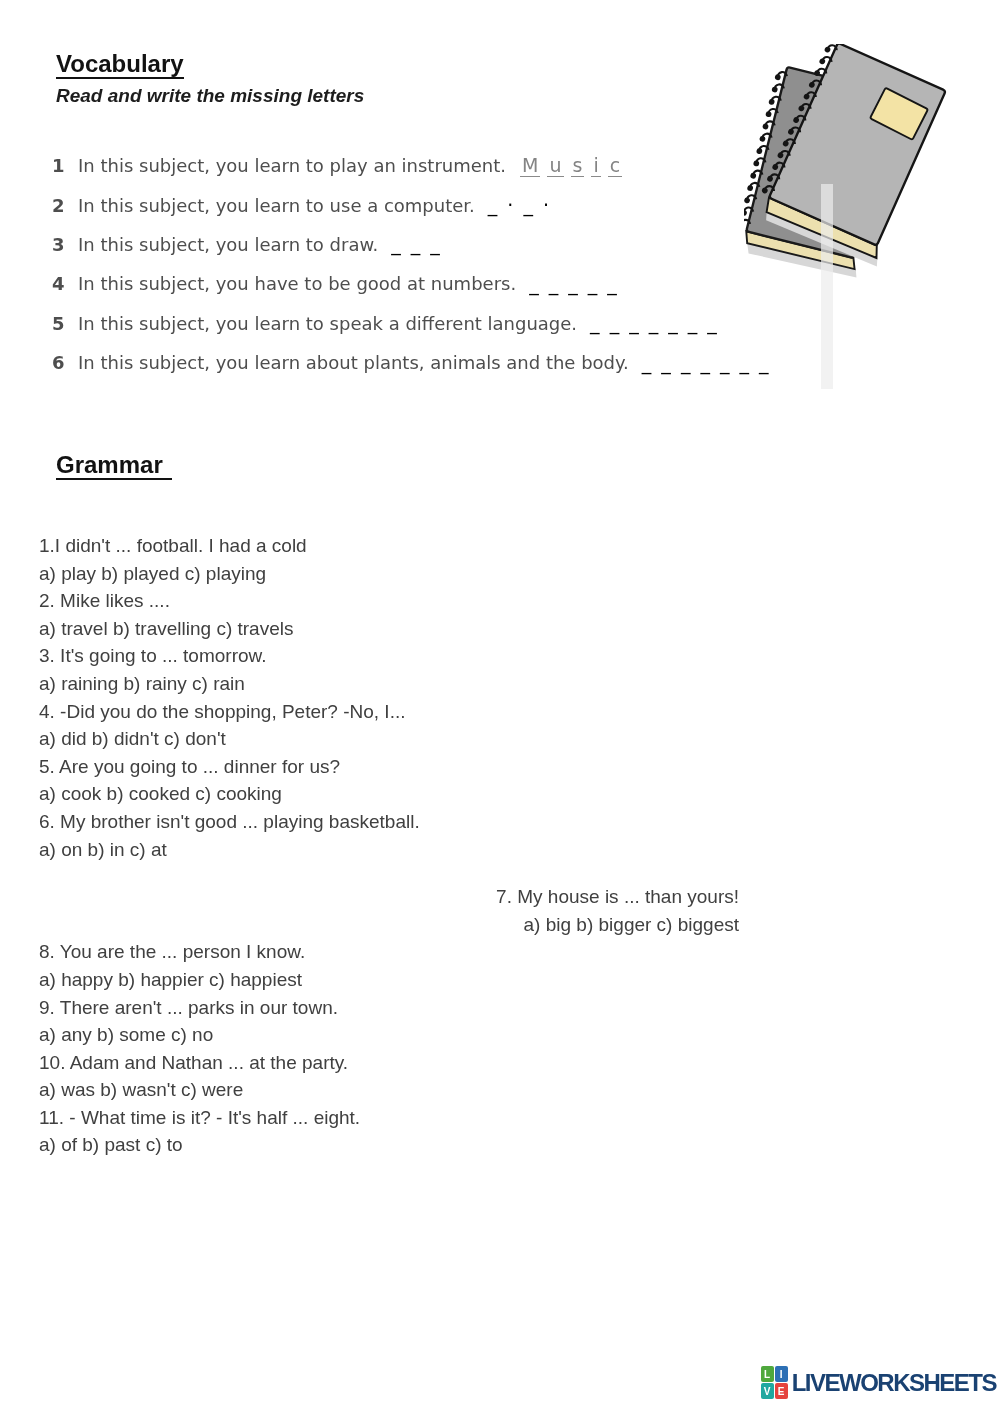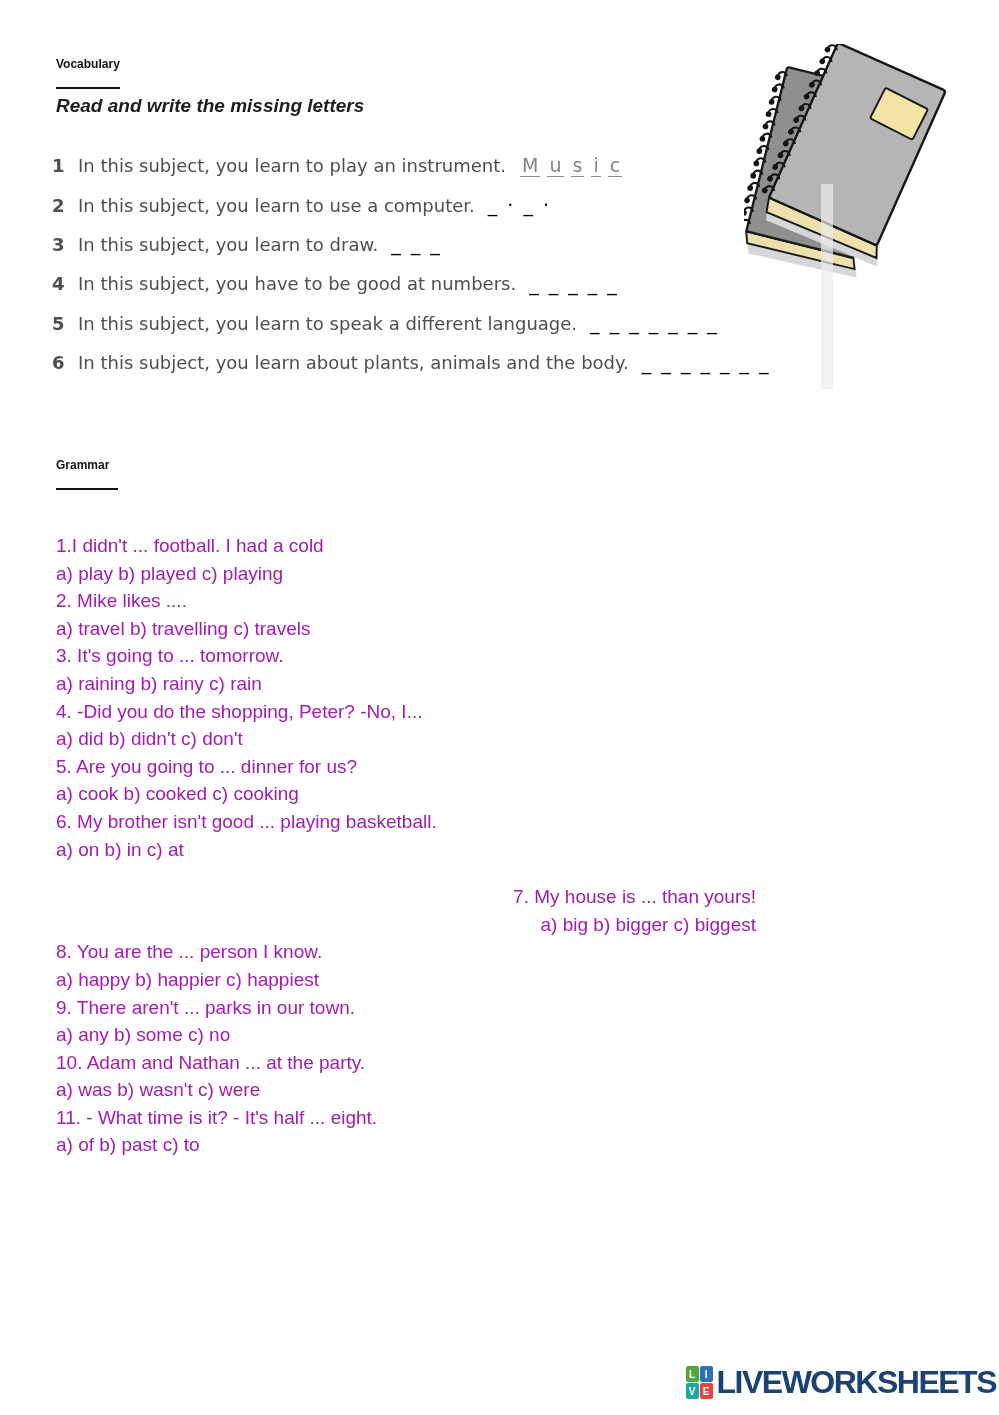--- a/index.html
+++ b/index.html
@@ -2,55 +2,55 @@
 <html><head>
 <meta charset="utf-8">
 <style>
   html,body{margin:0;padding:0;background:#fff;}
   .sheet{position:relative;width:999px;height:1415px;background:#ffffff;overflow:hidden;
          font-family:"Liberation Sans",sans-serif;}
 
   
   .vocab-head{position:absolute;left:56px;top:52px;}
   .gram-head{position:absolute;left:56px;top:453px;}
-  .sec-title{display:inline-block;font-size:12px;font-weight:bold;color:#121212;
-             border-bottom:2px solid #121212;padding-bottom:11px;line-height:24px;}
+  .sec-title{display:inline-block;font-size:24px;font-weight:bold;color:#121212;
+             border-bottom:2px solid #121212;padding-bottom:1px;line-height:24px;}
   .sec-title.trail{padding-right:9px;text-align:right;}
   .sec-sub{font-size:19px;font-weight:bold;font-style:italic;color:#1d1d1d;margin-top:5px;line-height:24px;}
 
   
   .vocab-list{position:absolute;left:52px;top:146px;width:830px;
               font-family:"DejaVu Sans",sans-serif;color:#4e4e4e;font-size:18px;}
   .vocab-row{display:flex;align-items:center;height:39.4px;white-space:nowrap;}
   .vnum{width:26px;font-weight:bold;flex:0 0 26px;}
   .vtext{}
   .vblank{margin-left:13px;letter-spacing:2px;color:#000000;font-size:19px;text-align:right;}
   .hw{display:inline-flex;gap:7px;margin-left:14px;}
   .hw span{color:#848484;font-size:19px;line-height:20px;border-bottom:1.6px solid #8a8a8a;
            padding:0 2px 1px 2px;font-style:normal;}
 
   
-  .gram-list{position:absolute;left:56px;top:532px;width:700px;
-             font-size:19px;color:#a21caf;line-height:27.6px;}
+  .gram-list{position:absolute;left:39px;top:532px;width:700px;
+             font-size:19px;color:#404040;line-height:27.6px;}
   .gq{margin:0;}
   .gq:nth-of-type(7){margin-top:20px;text-align:right;}
 
   
   .scan-strip{position:absolute;left:821px;top:184px;width:12px;height:205px;
               background:#ededed;opacity:.7;}
 
   
   .notebooks{position:absolute;left:744px;top:44px;}
 
   
   .footer{position:absolute;top:1366px;right:3px;display:flex;align-items:center;gap:4px;}
   .lw-grid{display:grid;grid-template-columns:13px 13px;grid-auto-rows:16px;gap:1px;}
   .sq{color:#fff;font-size:10px;font-weight:bold;display:flex;align-items:center;
       justify-content:center;border-radius:2px;font-family:"Liberation Sans",sans-serif;}
-  .lw-text{font-size:32px;font-weight:bold;letter-spacing:-1.5px;color:#1a4272;
+  .lw-text{font-size:24px;font-weight:bold;letter-spacing:-1.5px;color:#1a4272;
            font-family:"Liberation Sans",sans-serif;line-height:33px;}
 </style>
 </head>
 <body>
 
 <div class="sheet">
 
   <div class="vocab-head">
     <div class="sec-title">Vocabulary</div>
     <div class="sec-sub">Read and write the missing letters</div>

